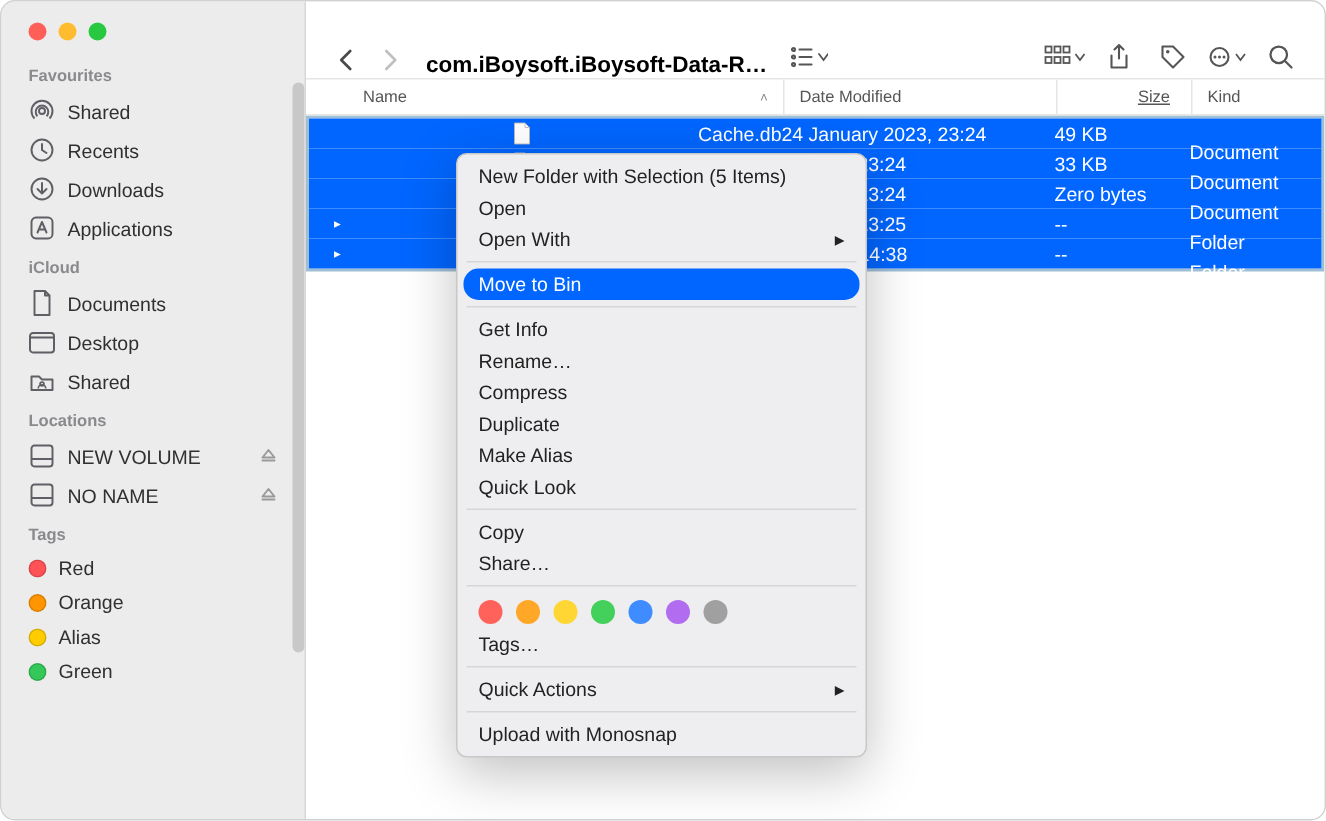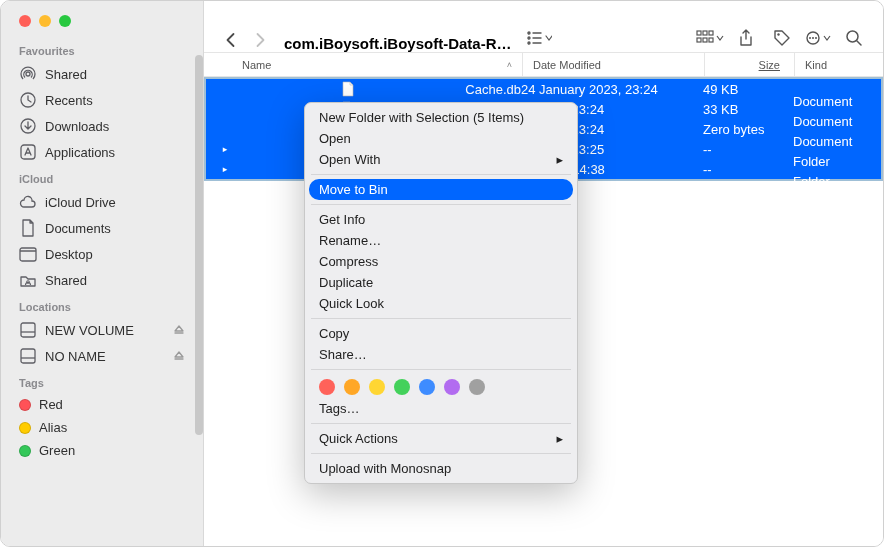--- a/index.html
+++ b/index.html
@@ -98,28 +98,20 @@
             <svg width="18" height="18" viewBox="0 0 18 18">
               <rect x="2" y="2" width="14" height="14" rx="3" stroke="currentColor" stroke-width="1.3" fill="none"></rect>
               <path d="M6 12 L9 5 L12 12 M7 10 L11 10" stroke="currentColor" stroke-width="1.3" fill="none" stroke-linecap="round" stroke-linejoin="round"></path>
             </svg>
           </span>
           <span>Applications</span>
         </div>
         <div class="section-h">iCloud</div>
         <div class="side-item">
           <span class="icon">
-            <svg width="18" height="18" viewBox="0 0 18 14">
-              <path d="M5 12 A3.5 3.5 0 0 1 5 5 A4 4 0 0 1 13 6 A3 3 0 0 1 13 12 Z" stroke="currentColor" stroke-width="1.3" fill="none"></path>
-            </svg>
-          </span>
-          <span>iCloud Drive</span>
-        </div>
-        <div class="side-item">
-          <span class="icon">
             <svg width="16" height="18" viewBox="0 0 16 18">
               <path d="M3 1 L10 1 L13 4 L13 17 L3 17 Z M10 1 L10 4 L13 4" stroke="currentColor" stroke-width="1.3" fill="none" stroke-linejoin="round"></path>
             </svg>
           </span>
           <span>Documents</span>
         </div>
         <div class="side-item">
           <span class="icon">
             <svg width="18" height="16" viewBox="0 0 18 16">
               <rect x="1" y="2" width="16" height="13" rx="2" stroke="currentColor" stroke-width="1.3" fill="none"></rect>
@@ -164,20 +156,24 @@
           <span class="eject">
             <svg width="12" height="12" viewBox="0 0 12 12">
               <path d="M6 2 L10 7 L2 7 Z M2 9 L10 9" stroke="currentColor" stroke-width="1.3" fill="none" stroke-linejoin="round" stroke-linecap="round"></path>
             </svg>
           </span>
         </div>
         <div class="section-h">Tags</div>
         <div class="side-item">
           <span class="tag-dot" style="background:#ff5257"></span>
           <span>Red</span>
+        </div>
+        <div class="side-item">
+          <span class="tag-dot" style="background:#ff9500"></span>
+          <span>Orange</span>
         </div>
         <div class="side-item">
           <span class="tag-dot" style="background:#ffcc00"></span>
           <span>Alias</span>
         </div>
         <div class="side-item">
           <span class="tag-dot" style="background:#34c759"></span>
           <span>Green</span>
         </div>
       </div>
@@ -375,20 +371,23 @@
     <div class="ctx-item">
       <span>Rename…</span>
     </div>
     <div class="ctx-item">
       <span>Compress</span>
     </div>
     <div class="ctx-item">
       <span>Duplicate</span>
     </div>
     <div class="ctx-item">
+      <span>Make Alias</span>
+    </div>
+    <div class="ctx-item">
       <span>Quick Look</span>
     </div>
     <div class="ctx-sep"></div>
     <div class="ctx-item">
       <span>Copy</span>
     </div>
     <div class="ctx-item">
       <span>Share…</span>
     </div>
     <div class="ctx-sep"></div>

